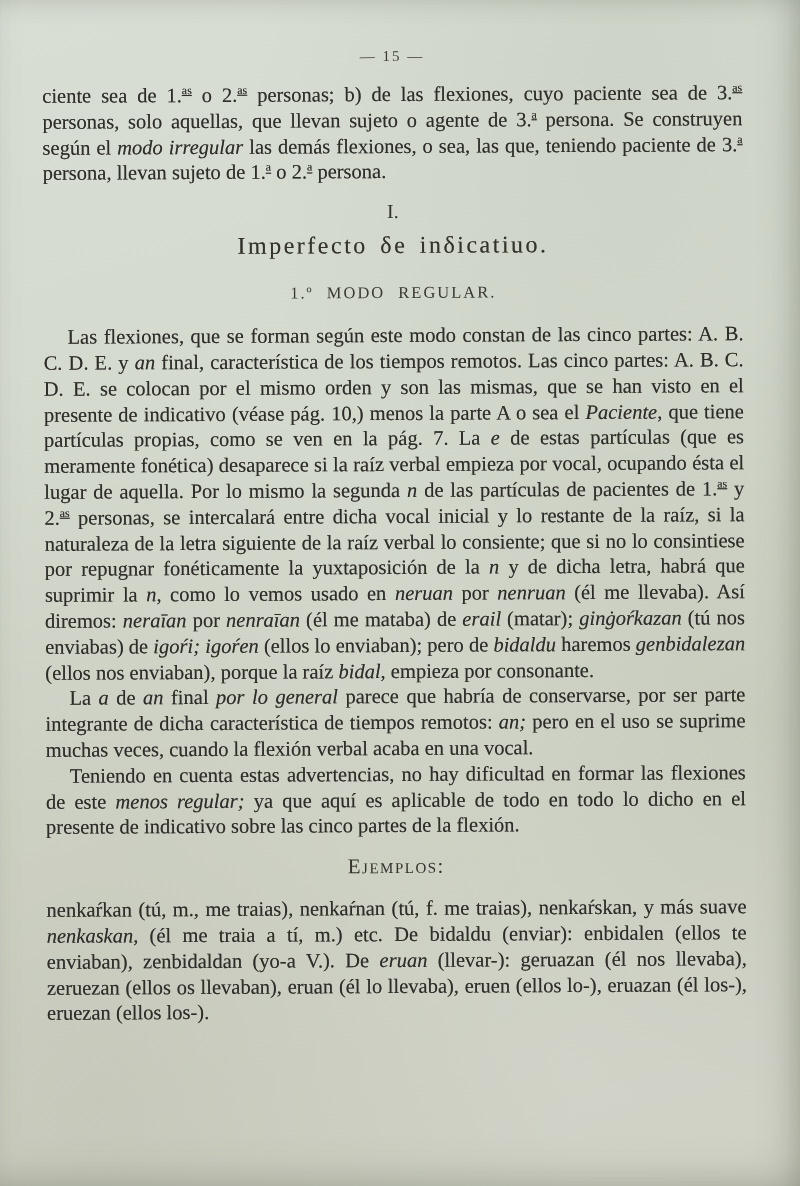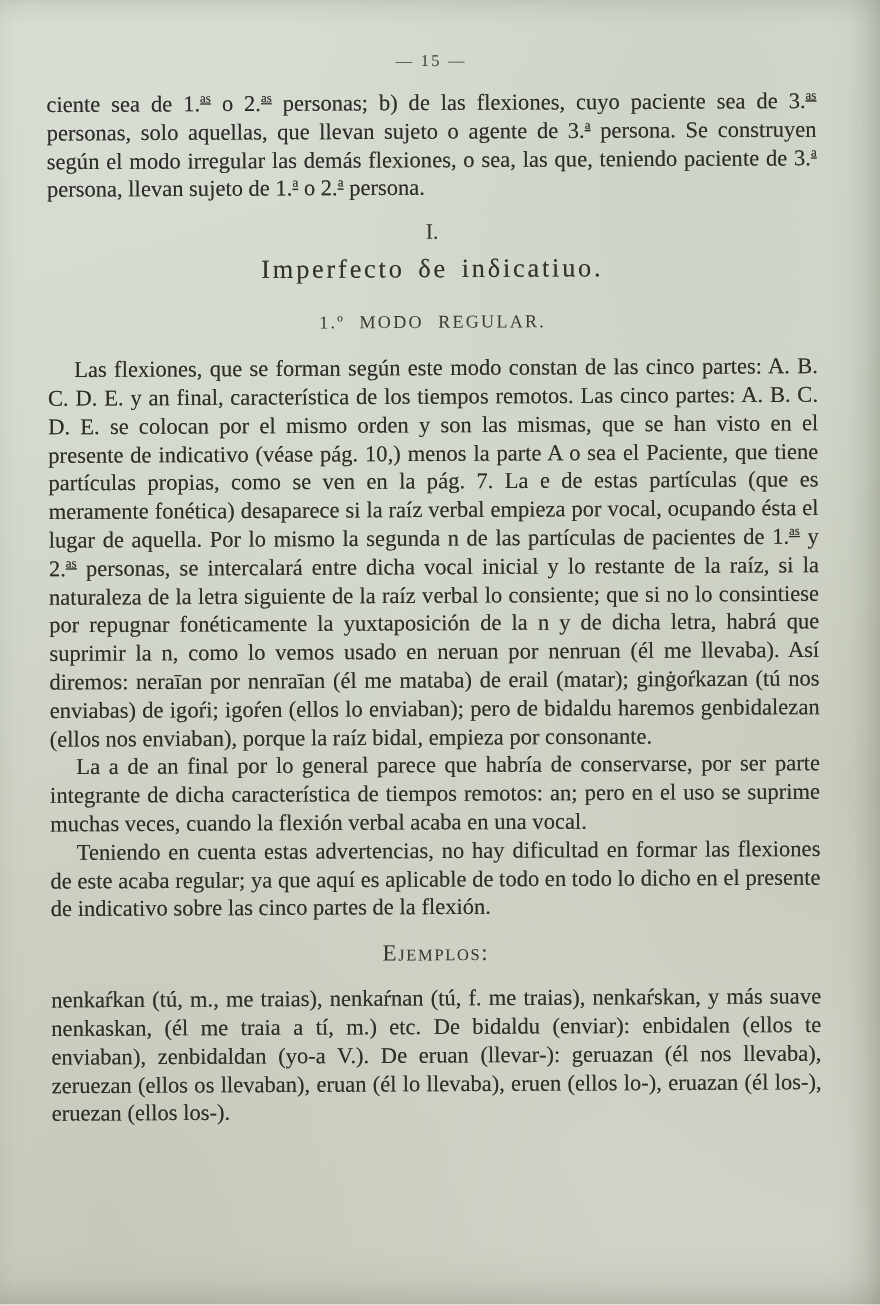--- a/index.html
+++ b/index.html
@@ -82,21 +82,21 @@
     margin: 15px 0 17px 0;
     color: #33322c;
   }
   .sup {
     vertical-align: super;
     font-size: 0.58em;
     line-height: 0;
     letter-spacing: 0;
     text-decoration: underline;
   }
-  .i { }
+  .i { font-style: italic; }
 </style>
 </head>
 <body>
 
 <div class="page">
   <div class="content">
 
     <div class="pageno">— 15 —</div>
 
     <p class="para"><span>ciente sea de 1.</span><span class="sup">as</span><span> o 2.</span><span class="sup">as</span><span> personas; b) de las flexiones, cuyo paciente sea de 3.</span><span class="sup">as</span><span> personas, solo aquellas, que llevan sujeto o agente de 3.</span><span class="sup">a</span><span> persona. Se construyen según el </span><span class="i">modo irregular</span><span> las demás flexiones, o sea, las que, teniendo paciente de 3.</span><span class="sup">a</span><span> persona, llevan sujeto de 1.</span><span class="sup">a</span><span> o 2.</span><span class="sup">a</span><span> persona.</span></p>
@@ -104,20 +104,20 @@
     <div class="secnum">I.</div>
 
     <div class="sectitle">Imperfecto δe inδicatiuo.</div>
 
     <div class="mode">1.º MODO REGULAR.</div>
 
     <p class="para indent body-start"><span>Las flexiones, que se forman según este modo constan de las cinco partes: A. B. C. D. E. y </span><span class="i">an</span><span> final, característica de los tiempos remotos. Las cinco partes: A. B. C. D. E. se colocan por el mismo orden y son las mismas, que se han visto en el presente de indicativo (véase pág. 10,) menos la parte A o sea el </span><span class="i">Paciente</span><span>, que tiene partículas propias, como se ven en la pág. 7. La </span><span class="i">e</span><span> de estas partículas (que es meramente fonética) desaparece si la raíz verbal empieza por vocal, ocupando ésta el lugar de aquella. Por lo mismo la segunda </span><span class="i">n</span><span> de las partículas de pacientes de 1.</span><span class="sup">as</span><span> y 2.</span><span class="sup">as</span><span> personas, se intercalará entre dicha vocal inicial y lo restante de la raíz, si la naturaleza de la letra siguiente de la raíz verbal lo consiente; que si no lo consintiese por repugnar fonéticamente la yuxtaposición de la </span><span class="i">n</span><span> y de dicha letra, habrá que suprimir la </span><span class="i">n</span><span>, como lo vemos usado en </span><span class="i">neruan</span><span> por </span><span class="i">nenruan</span><span> (él me llevaba). Así diremos: </span><span class="i">neraīan</span><span> por </span><span class="i">nenraīan</span><span> (él me mataba) de </span><span class="i">erail</span><span> (matar); </span><span class="i">ginġoŕkazan</span><span> (tú nos enviabas) de </span><span class="i">igoŕi; igoŕen</span><span> (ellos lo enviaban); pero de </span><span class="i">bidaldu</span><span> haremos </span><span class="i">genbidalezan</span><span> (ellos nos enviaban), porque la raíz </span><span class="i">bidal</span><span>, empieza por consonante.</span></p>
 
     <p class="para indent"><span>La </span><span class="i">a</span><span> de </span><span class="i">an</span><span> final </span><span class="i">por lo general</span><span> parece que habría de conservarse, por ser parte integrante de dicha característica de tiempos remotos: </span><span class="i">an;</span><span> pero en el uso se suprime muchas veces, cuando la flexión verbal acaba en una vocal.</span></p>
 
-    <p class="para indent"><span>Teniendo en cuenta estas advertencias, no hay dificultad en formar las flexiones de este </span><span class="i">acaba regular;</span><span> ya que aquí es aplicable de todo en todo lo dicho en el presente de indicativo sobre las cinco partes de la flexión.</span></p>
+    <p class="para indent"><span>Teniendo en cuenta estas advertencias, no hay dificultad en formar las flexiones de este </span><span class="i">menos regular;</span><span> ya que aquí es aplicable de todo en todo lo dicho en el presente de indicativo sobre las cinco partes de la flexión.</span></p>
 
     <div class="ejemplos">Ejemplos:</div>
 
     <p class="para"><span>nenkaŕkan (tú, m., me traias), nenkaŕnan (tú, f. me traias), nenkaŕskan, y más suave </span><span class="i">nenkaskan,</span><span> (él me traia a tí, m.) etc. De bidaldu (enviar): enbidalen (ellos te enviaban), zenbidaldan (yo-a V.). De </span><span class="i">eruan</span><span> (llevar-): geruazan (él nos llevaba), zeruezan (ellos os llevaban), eruan (él lo llevaba), eruen (ellos lo-), eruazan (él los-), eruezan (ellos los-).</span></p>
 
   </div>
 </div>
 
 </body></html>

